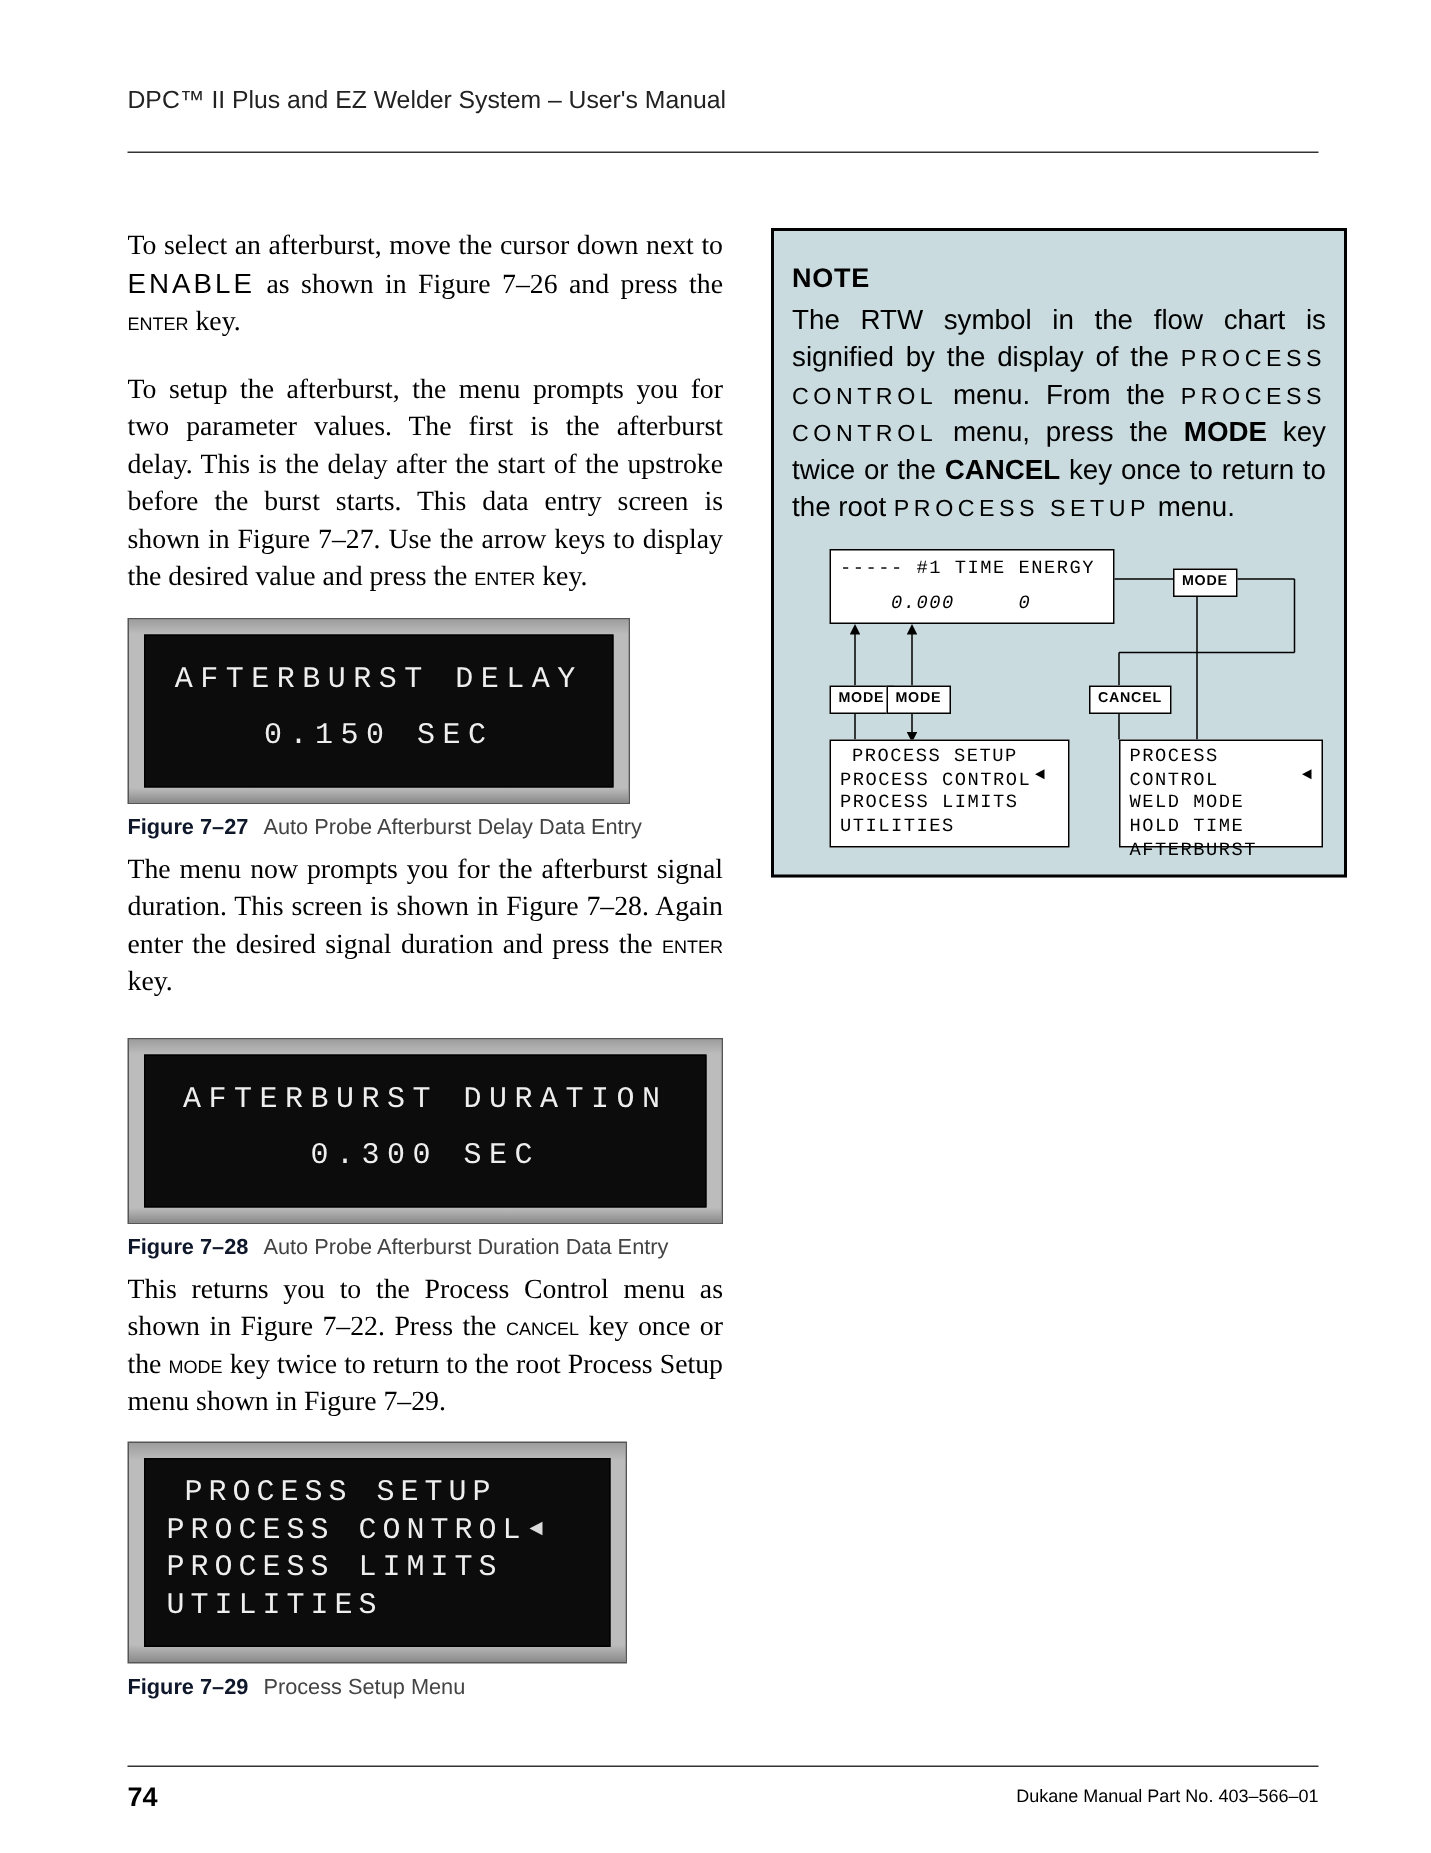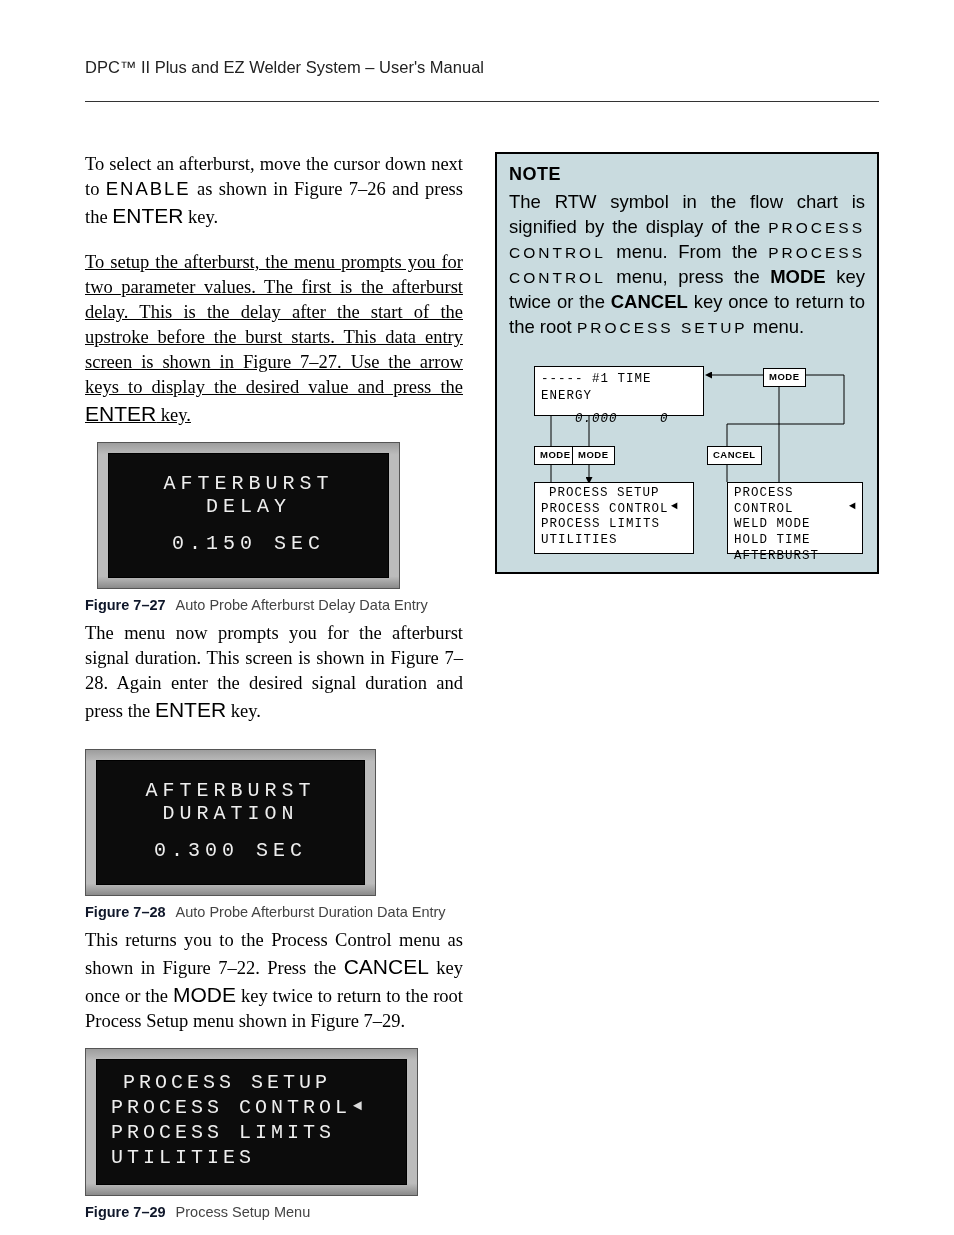--- a/index.html
+++ b/index.html
@@ -3,44 +3,44 @@
 <meta charset="utf-8">
 <style>
   * { box-sizing: border-box; margin: 0; padding: 0; }
   html, body { width: 954px; background: #fff; }
   body { font-family: "Times New Roman", Times, serif; font-size: 17px; color: #000; }
   .page { width: 954px; padding: 58px 75px 28px 85px; }
   .hdr { font-family: "Myriad Pro", "Segoe UI", "Trebuchet MS", Arial, sans-serif; font-size: 16.5px; color: #222; padding-bottom: 24px; border-bottom: 1px solid #333; }
   .cols { display: flex; gap: 32px; margin-top: 50px; }
   .col { width: 50%; }
   .col p { font-size: 18.5px; line-height: 1.35; text-align: justify; }
-  .col p + p { margin-top: 20px; text-decoration: underline; }
-  .inline-key { font-family: "Myriad Pro", "Segoe UI", "Trebuchet MS", Arial, sans-serif; font-size: 21px; }
+  .col p + p { margin-top: 20px; }
+  .inline-key { font-family: "Myriad Pro", "Segoe UI", "Trebuchet MS", Arial, sans-serif; font-size: 12px; }
   .ocr { font-family: Liberation Sans, sans-serif; letter-spacing: 2px; }
   .lcdwrap { margin: 14px 0 8px; }
   .lcdshot { background: linear-gradient(#9d9d9d, #bcbcbc 8%, #bcbcbc 92%, #8a8a8a); padding: 10px; border: 1px solid #555; }
   .lcdinner { background: #0c0c0c; color: #eee; font-family: "OCR A Std", "Andale Mono", "Courier New", monospace; letter-spacing: 5px; font-size: 20px; text-align: center; padding: 18px 4px 22px; border: 1px solid #000; }
   .lcdinner.menu { text-align: left; padding: 10px 14px 14px; font-size: 20px; letter-spacing: 4px; line-height: 1.25; position: relative; }
   .lcdinner .l2 { margin-top: 14px; }
   .lcdinner.menu .cursor { position: absolute; right: 44px; top: 38px; color: #dcdcdc; font-size: 15px; letter-spacing: 0; }
   .lcdcap { font-family: "Myriad Pro", "Segoe UI", "Trebuchet MS", Arial, sans-serif; font-size: 14.5px; margin-top: 8px; color: #444; }
   .lcdcap b { color: #0f172a; margin-right: 10px; }
-  .lcd1 { width: 303px; margin-left: 12px; }
-  .lcd2 { width: 291px; }
+  .lcd1 { width: 335px; }
+  .lcd2 { width: 397px; }
   .lcd3 { width: 333px; }
   
-  .note { border: 2px solid #000; background: #c9dbdf; padding: 8px 12px 14px; font-family: "Myriad Pro", "Segoe UI", "Trebuchet MS", Arial, sans-serif; font-size: 17px; line-height: 1.35; }
+  .note { border: 2px solid #000; background: #c9dbdf; padding: 19px 12px 14px; font-family: "Myriad Pro", "Segoe UI", "Trebuchet MS", Arial, sans-serif; font-size: 17px; line-height: 1.35; }
   .note h4 { font-family: inherit; font-size: 18px; letter-spacing: 0.5px; margin-bottom: 4px; }
   .note p { text-align: justify; }
   .note .ocr { letter-spacing: 3px; font-size: 15.5px; }
   .note .key { font-family: inherit; font-weight: 600; }
   
   .flow { position: relative; width: 356px; height: 204px; margin: 14px auto 0; font-family: "OCR A Std", "Andale Mono", "Courier New", monospace; font-size: 12.5px; letter-spacing: 1px; }
   .flow .box { position: absolute; border: 1px solid #000; background: #fff; }
-  .flow .topscreen { left: 25px; top: 12px; width: 170px; height: 50px; padding: 4px 6px; }
+  .flow .topscreen { left: 25px; top: 1px; width: 190px; height: 50px; padding: 4px 6px; }
   .flow .topscreen .row1 { }
   .flow .topscreen .row2 { margin-top: 6px; text-align: left; font-style: italic; }
   .flow .btn { font-family: "Arial Narrow", Arial, sans-serif; font-size: 9.5px; font-weight: 700; letter-spacing: 0.5px; padding: 2px 5px; background: #fff; }
   .flow .btn-mode-right { left: 254px; top: 14px; }
   .flow .btn-mode-left1 { left: 25px; top: 92px; }
   .flow .btn-mode-left2 { left: 63px; top: 92px; }
   .flow .btn-cancel { left: 198px; top: 92px; }
   .flow .menu-left { left: 25px; top: 128px; width: 160px; height: 72px; padding: 3px 6px; line-height: 1.25; }
   .flow .menu-right { left: 218px; top: 128px; width: 136px; height: 72px; padding: 3px 6px; line-height: 1.25; }
   .flow .tri { position: absolute; color: #000; font-size: 11px; letter-spacing: 0; }

